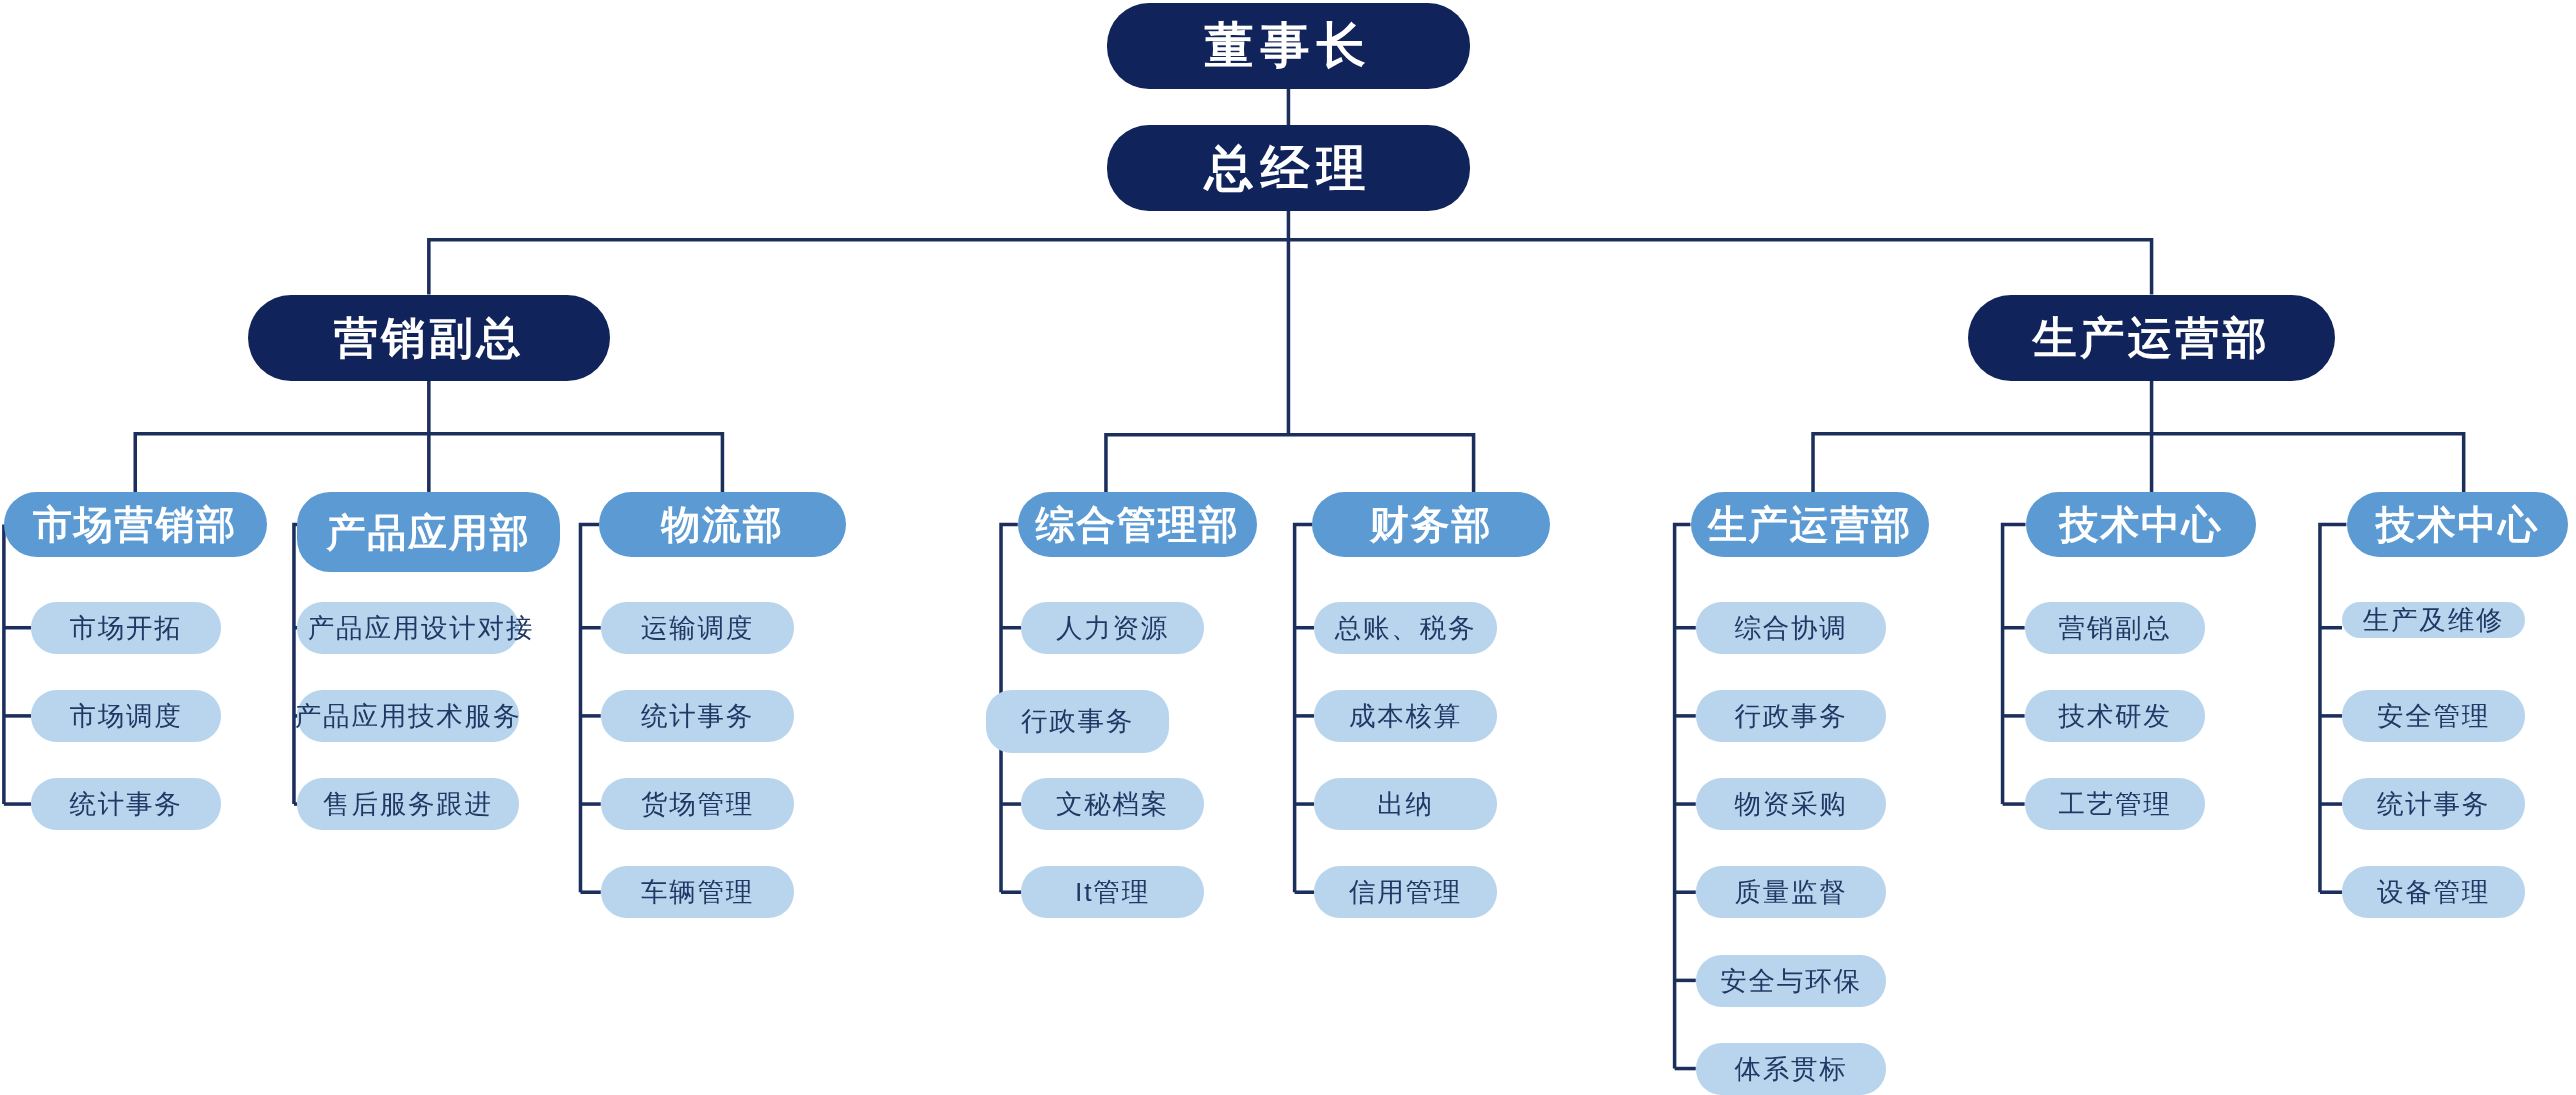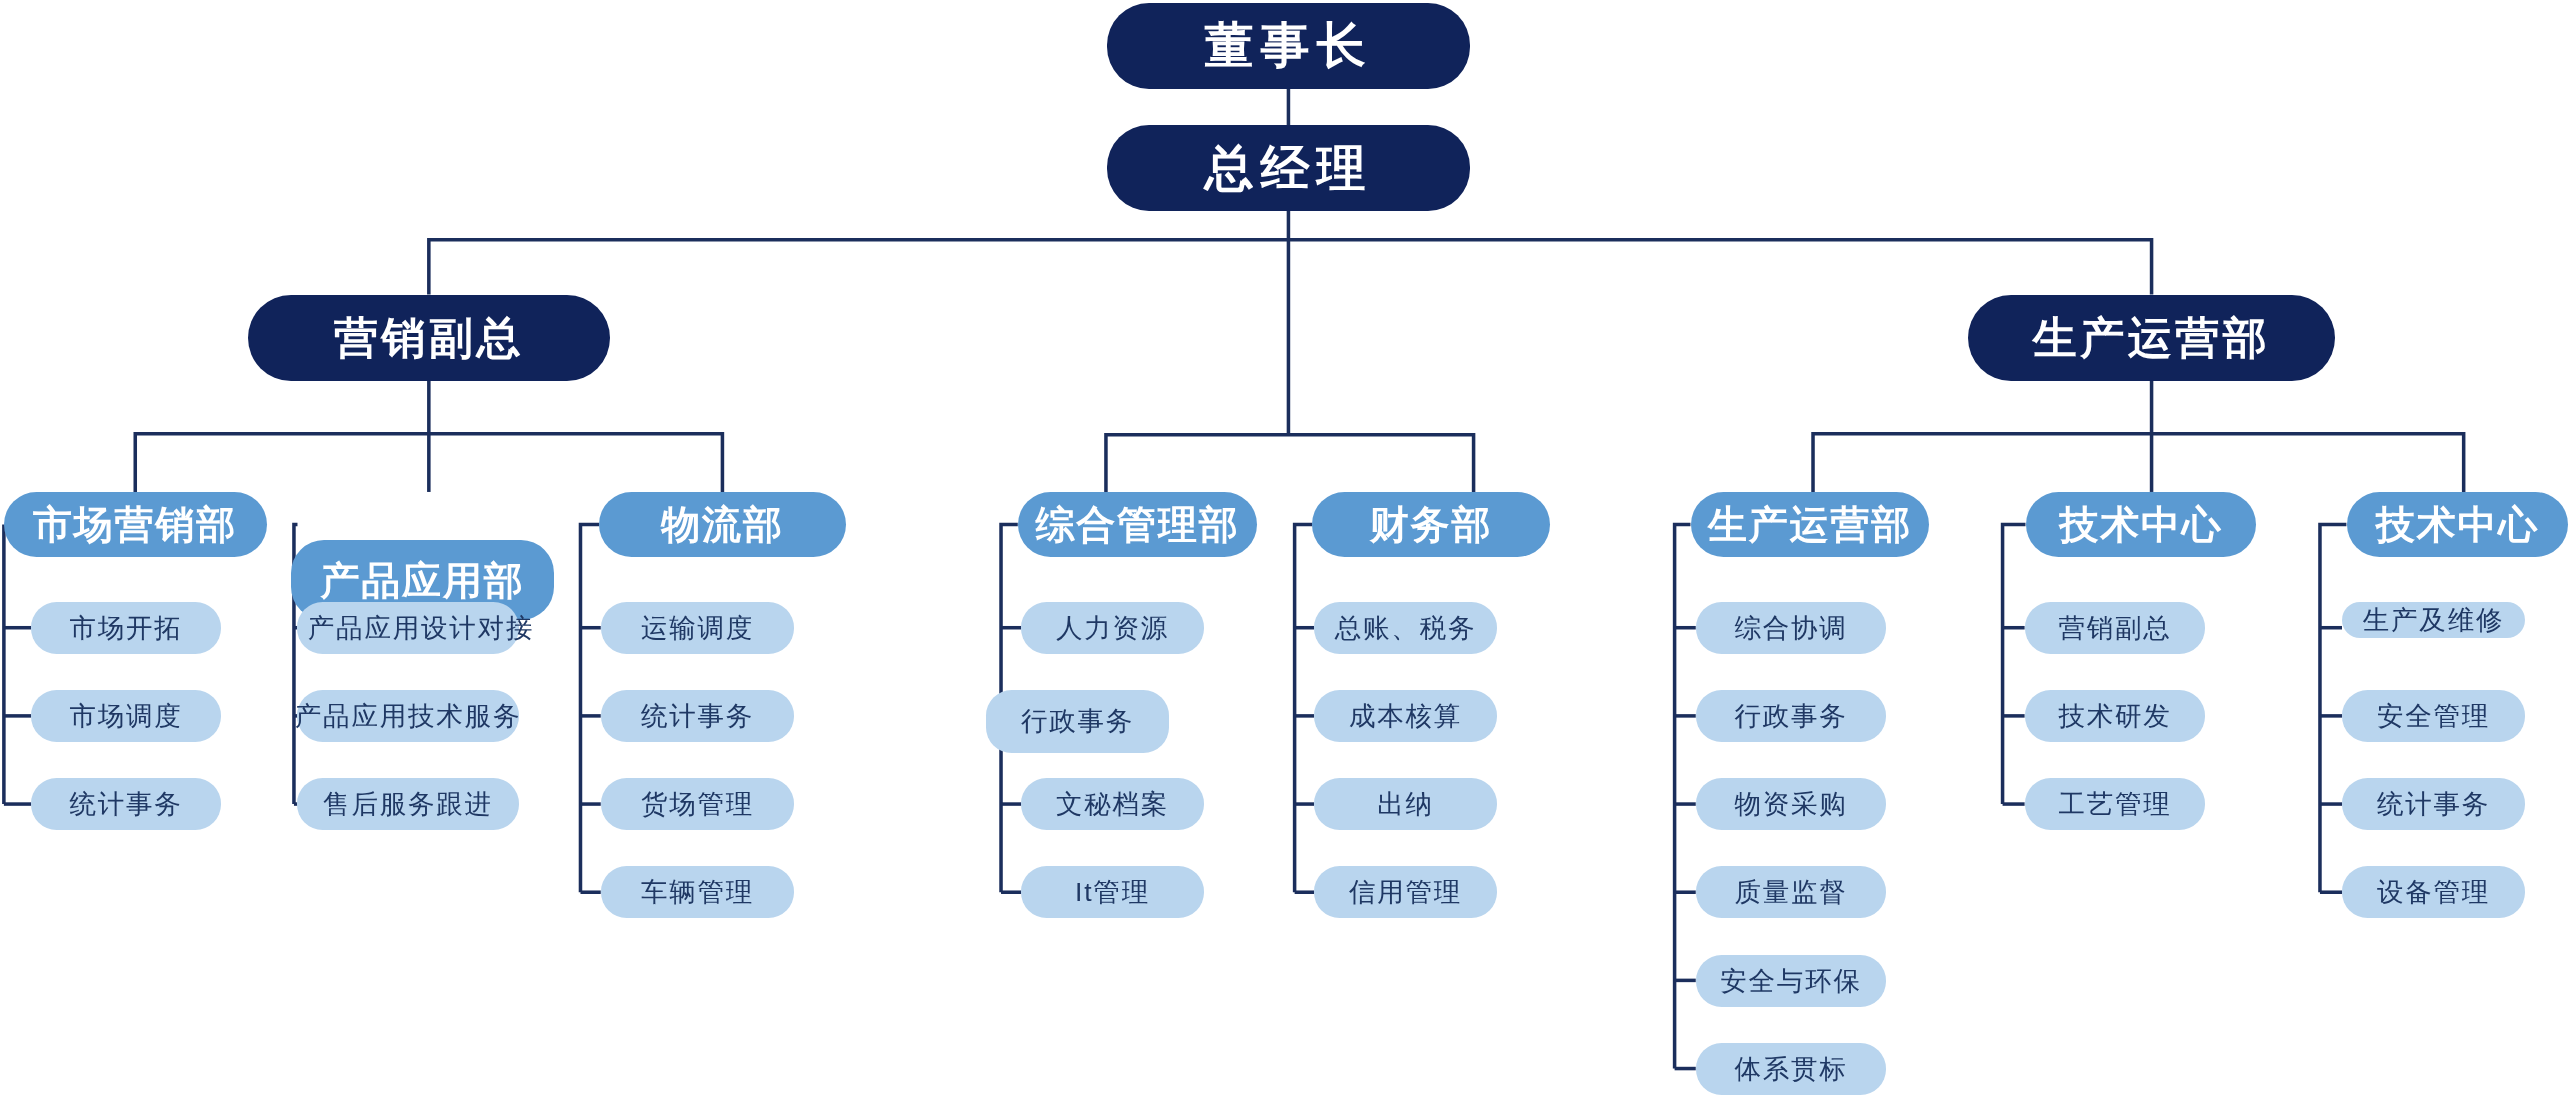--- a/index.html
+++ b/index.html
@@ -88,21 +88,21 @@
       <path d="M2631,1012 H2656" fill="none" stroke="#1b2e5c" stroke-width="4" stroke-linecap="butt" stroke-linejoin="miter"></path>
     </svg>
 <div class="node lv-top" style="left: 1107px; top: 2.6px; width: 363px; height: 86px; border-radius: 42px;">董事长</div>
     <div class="node lv-top" style="left: 1107px; top: 125px; width: 363px; height: 86px; border-radius: 42px;">总经理</div>
     <div class="node lv-vp" style="left: 248px; top: 295px; width: 362px; height: 86px; border-radius: 43px;">营销副总</div>
     <div class="node lv-vp" style="left: 1968px; top: 295px; width: 367px; height: 86px; border-radius: 43px;">生产运营部</div>
     <div class="node lv-dept" style="left: 3.5px; top: 492px; width: 263px; height: 65px; border-radius: 33px;">市场营销部</div>
     <div class="node lv-child" style="left: 31px; top: 602px; width: 190px; height: 52px; border-radius: 25.6px;">市场开拓</div>
     <div class="node lv-child" style="left: 31px; top: 690px; width: 190px; height: 52px; border-radius: 25.6px;">市场调度</div>
     <div class="node lv-child" style="left: 31px; top: 778px; width: 190px; height: 52px; border-radius: 25.6px;">统计事务</div>
-    <div class="node lv-dept" style="left: 291px; top: 492px; width: 263px; height: 80px; border-radius: 33px; margin-top: 48px;">产品应用部</div>
+    <div class="node lv-dept" style="left: 297px; top: 492px; width: 263px; height: 80px; border-radius: 33px;">产品应用部</div>
     <div class="node lv-child" style="left: 297px; top: 602px; width: 222px; height: 52px; border-radius: 25.6px; padding-left: 26px;">产品应用设计对接</div>
     <div class="node lv-child" style="left: 297px; top: 690px; width: 222px; height: 52px; border-radius: 25.6px;">产品应用技术服务</div>
     <div class="node lv-child" style="left: 297px; top: 778px; width: 222px; height: 52px; border-radius: 25.6px;">售后服务跟进</div>
     <div class="node lv-dept" style="left: 599px; top: 492px; width: 247px; height: 65px; border-radius: 33px;">物流部</div>
     <div class="node lv-child" style="left: 601px; top: 602px; width: 193px; height: 52px; border-radius: 25.6px;">运输调度</div>
     <div class="node lv-child" style="left: 601px; top: 690px; width: 193px; height: 52px; border-radius: 25.6px;">统计事务</div>
     <div class="node lv-child" style="left: 601px; top: 778px; width: 193px; height: 52px; border-radius: 25.6px;">货场管理</div>
     <div class="node lv-child" style="left: 601px; top: 866px; width: 193px; height: 52px; border-radius: 25.6px;">车辆管理</div>
     <div class="node lv-dept" style="left: 1018px; top: 492px; width: 239px; height: 65px; border-radius: 33px;">综合管理部</div>
     <div class="node lv-child" style="left: 1021px; top: 602px; width: 183px; height: 52px; border-radius: 25.6px;">人力资源</div>

